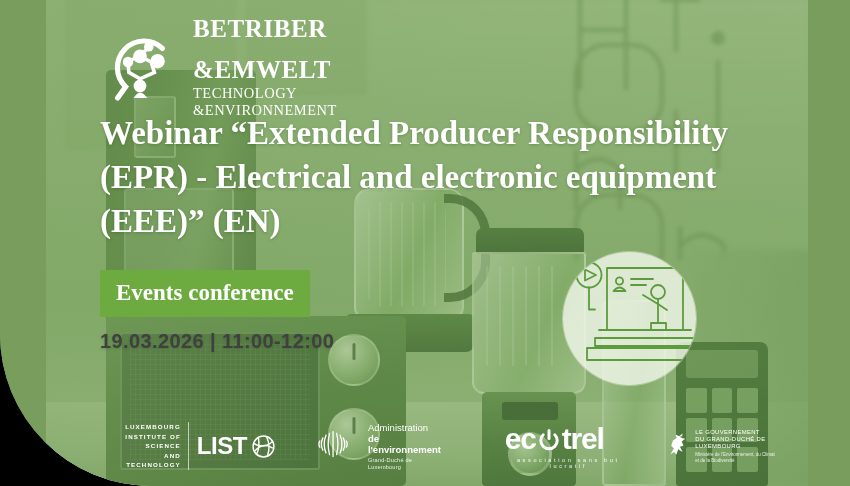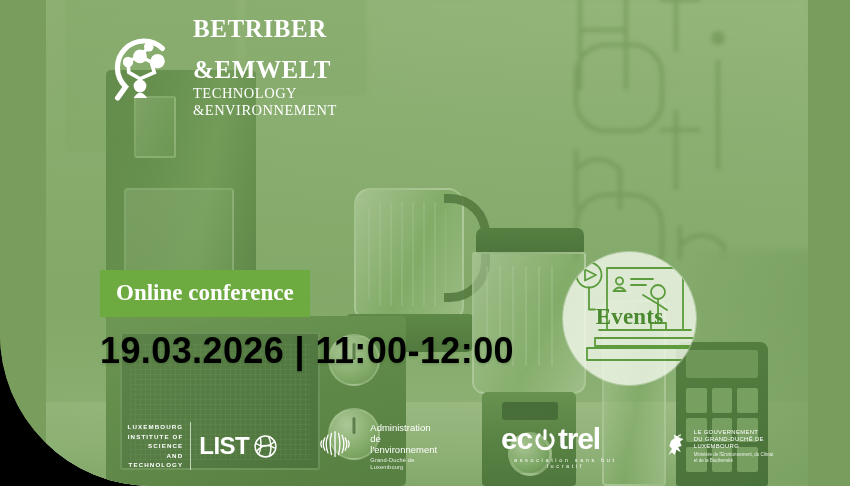--- a/index.html
+++ b/index.html
@@ -238,21 +238,21 @@
     position:absolute; left:100px; top:270px;
     background:#6daa3f; color:#fff;
     font-family:"Liberation Serif", serif; font-weight:700;
     font-size:23px; line-height:1;
     padding:11px 16px 13px 16px;
   }
 
   
   .dateline {
     position:absolute; left:100px; top:330px;
-    color:#000000; font-weight:700; font-size:36px; letter-spacing:.4px;
+    color:#404040; font-weight:700; font-size:20px; letter-spacing:.4px;
     text-shadow:0 1px 3px rgba(40,70,30,.32);
   }
 
   
   .events {
     position:absolute; left:563px; top:252px; width:133px; height:133px;
     border-radius:50%;
     background:rgba(240,246,233,.82);
     box-shadow:0 0 0 1px rgba(255,255,255,.35);
     overflow:hidden;
@@ -280,21 +280,21 @@
   .list-word {
     color:#fff; font-weight:700; font-size:24px; letter-spacing:-.5px;
     font-family:"Liberation Sans", sans-serif;
   }
   .list-globe { width:25px; height:25px; }
 
   .aev { display:flex; align-items:center; gap:20px; margin-left:42px; }
   .aev-mark { width:34px; height:34px; }
   .aev-txt { color:#fff; line-height:1.18; }
   .aev-l1 { font-size:9.5px; font-weight:400; }
-  .aev-l2 { font-size:9.5px; font-weight:400; }
+  .aev-l2 { font-size:9.5px; font-weight:700; }
   .aev-l3 { font-size:5.6px; opacity:.88; margin-top:2px; letter-spacing:.2px; }
 
   .eco { margin-left:60px; text-align:center; }
   .eco-word {
     color:#fff; font-weight:700; font-size:30px; letter-spacing:-1.2px;
     line-height:1; display:flex; align-items:center;
     font-family:"Liberation Sans", sans-serif;
   }
   .eco-o { display:inline-block; width:24px; height:24px; position:relative; margin:0 1px; }
   .eco-sub {
@@ -423,22 +423,23 @@
         </svg>
       </div>
       <div class="brand-text">
         <div class="brand-l1">BETRIBER</div>
         <div class="brand-l2">&amp;EMWELT</div>
         <div class="brand-l3">TECHNOLOGY</div>
         <div class="brand-l4">&amp;ENVIRONNEMENT</div>
       </div>
     </div>
 
-
-    <div class="chip">Online conference</div>
+    <div class="headline">Webinar “Extended Producer Responsibility (EPR) - Electrical and electronic equipment (EEE)” (EN)</div>
+
+    <div class="chip">Events conference</div>
 
     <div class="dateline">19.03.2026 | 11:00-12:00</div>
 
     <div class="events">
       <svg viewBox="0 0 133 133" fill="none" stroke="#5c9c3c" stroke-width="1.8" stroke-linecap="round" stroke-linejoin="round">
 
         <rect x="44" y="16" width="76" height="62"></rect>
 
         <circle cx="56.5" cy="29" r="3.6"></circle>
         <path d="M50.5 39 q6 -7 12 0 z"></path>
@@ -451,21 +452,20 @@
         <circle cx="95" cy="40" r="7"></circle>
         <path d="M95 47 v24"></path>
         <path d="M95 52 l-15 -9"></path>
         <path d="M95 52 l9 6"></path>
         <path d="M88 71 h15 v7 h-15 z"></path>
 
         <path d="M36 78 h92"></path>
         <path d="M32 86 h100 v8 H32 z"></path>
         <path d="M24 96 h116 v12 H24 z"></path>
       </svg>
-      <div class="events-label">Events</div>
     </div>
 
     <div class="footer">
 
       <div class="flogo">
         <div class="list-words">
           <div>LUXEMBOURG</div>
           <div>INSTITUTE OF SCIENCE</div>
           <div>AND TECHNOLOGY</div>
         </div>

